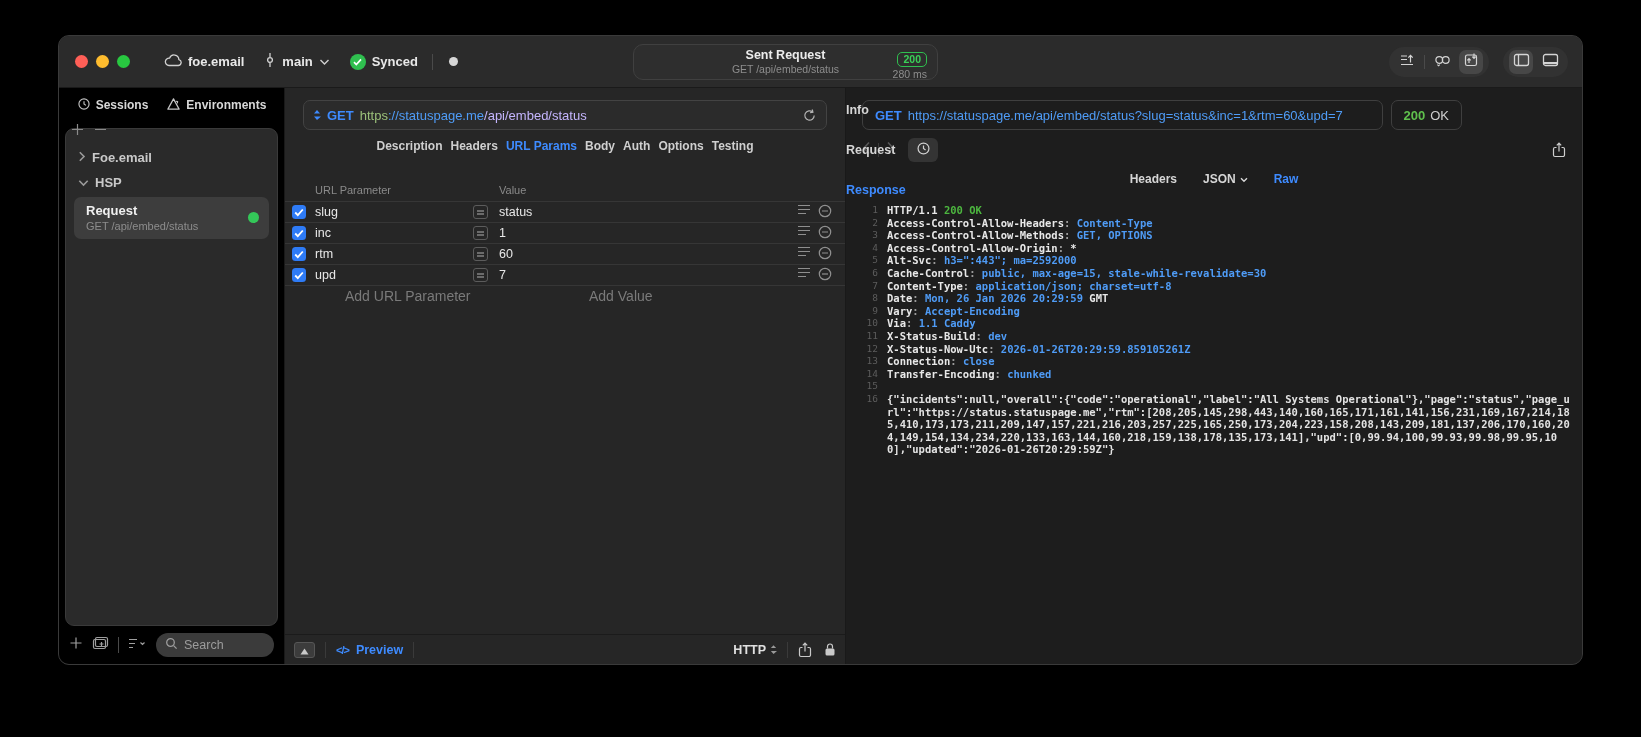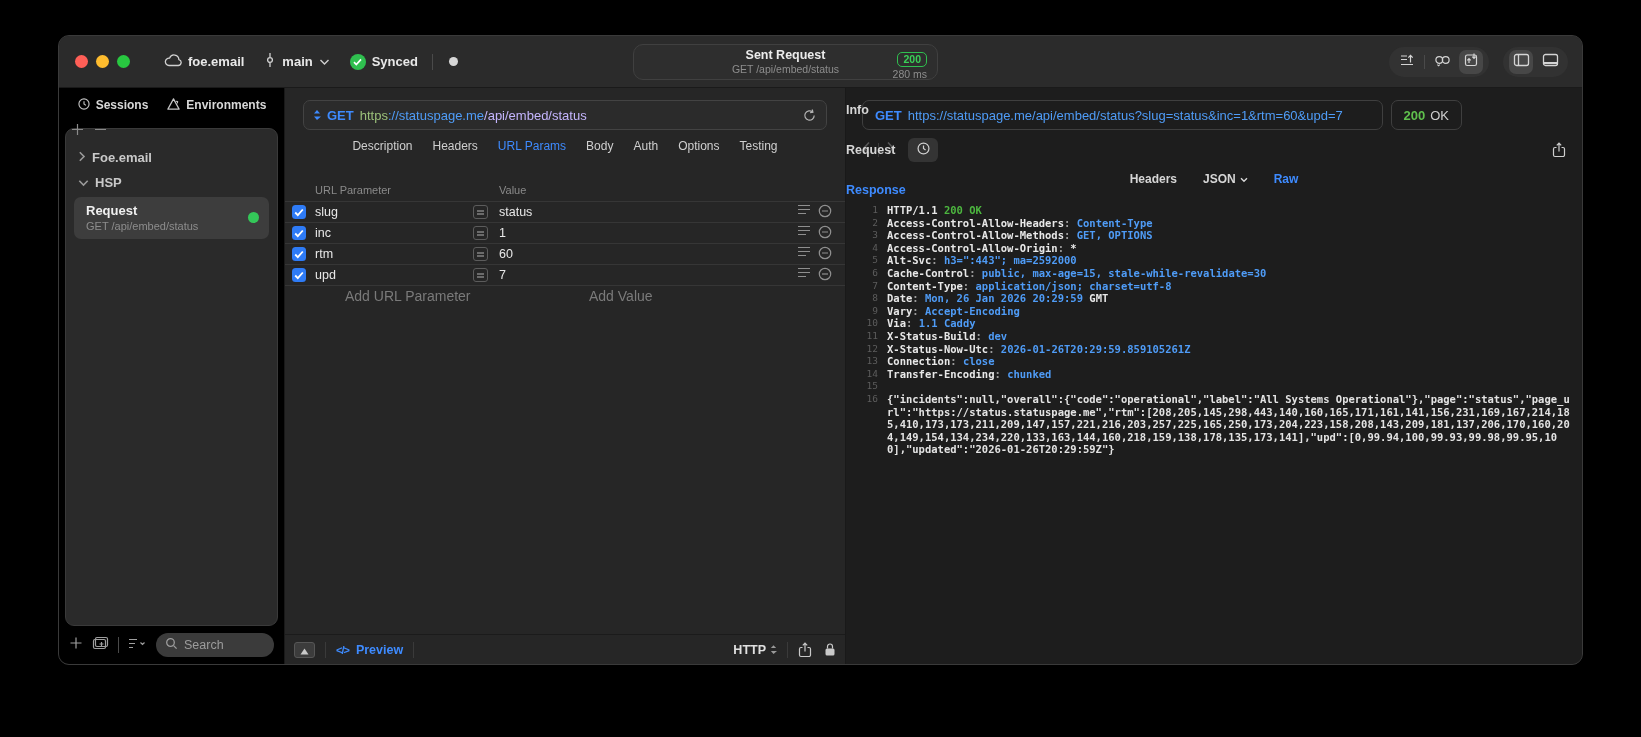--- a/index.html
+++ b/index.html
@@ -51,21 +51,21 @@
   .s-bottom svg { flex:none; }
   .search-pill { flex:1; height:24px; background:#3b3b3b; border-radius:13px; display:flex; align-items:center;
                  gap:6px; padding:0 9px; color:#9c9c9c; font-size:12.5px; }
   
   .middle { width:561px; background:#262626; border-right:1px solid #191919; display:flex; flex-direction:column; }
   .url-bar { margin:12px 18px 0; height:30px; border:1px solid #434343; border-radius:7px; background:#2b2b2b;
              display:flex; align-items:center; padding:0 9px; gap:6px; font-size:13px; }
   .m-get { color:#3e8bff; font-weight:700; }
   .u-scheme { color:#9bc07a; } .u-host { color:#4f9cf7; } .u-path { color:#c4b5fd; }
   .spacer { flex:1; }
-  .m-tabs { height:32px; display:flex; align-items:center; justify-content:center; gap:20px; font-size:12px; font-weight:400; color:#cfcfcf; }
+  .m-tabs { height:32px; display:flex; align-items:center; justify-content:center; gap:8px; font-size:12px; font-weight:700; color:#cfcfcf; }
   .m-tab.active { color:#3e8bff; }
   .p-grid { display:grid; grid-template-columns:30px 158px 26px 1fr 56px; align-items:center; }
   .p-head { height:22px; font-size:11px; color:#8a8a8a; margin-top:17px; }
   .p-row { height:21px; border-top:1px solid #363636; font-size:12.5px; color:#e8e8e8; }
   .cb { width:14px; height:14px; border-radius:3.5px; background:#2e7bf6; margin-left:7px;
         display:flex; align-items:center; justify-content:center; color:#fff; }
   .eq-box { width:15px; height:14px; border:1px solid #5c5c5c; border-radius:3px; display:flex;
             align-items:center; justify-content:center; color:#b0b0b0; }
   .row-actions { display:flex; gap:7px; justify-content:flex-end; padding-right:13px; color:#8f8f8f; }
   .p-add { height:21px; border-top:1px solid #363636; font-size:14px; color:#7a7a7a;gap:30px; }

